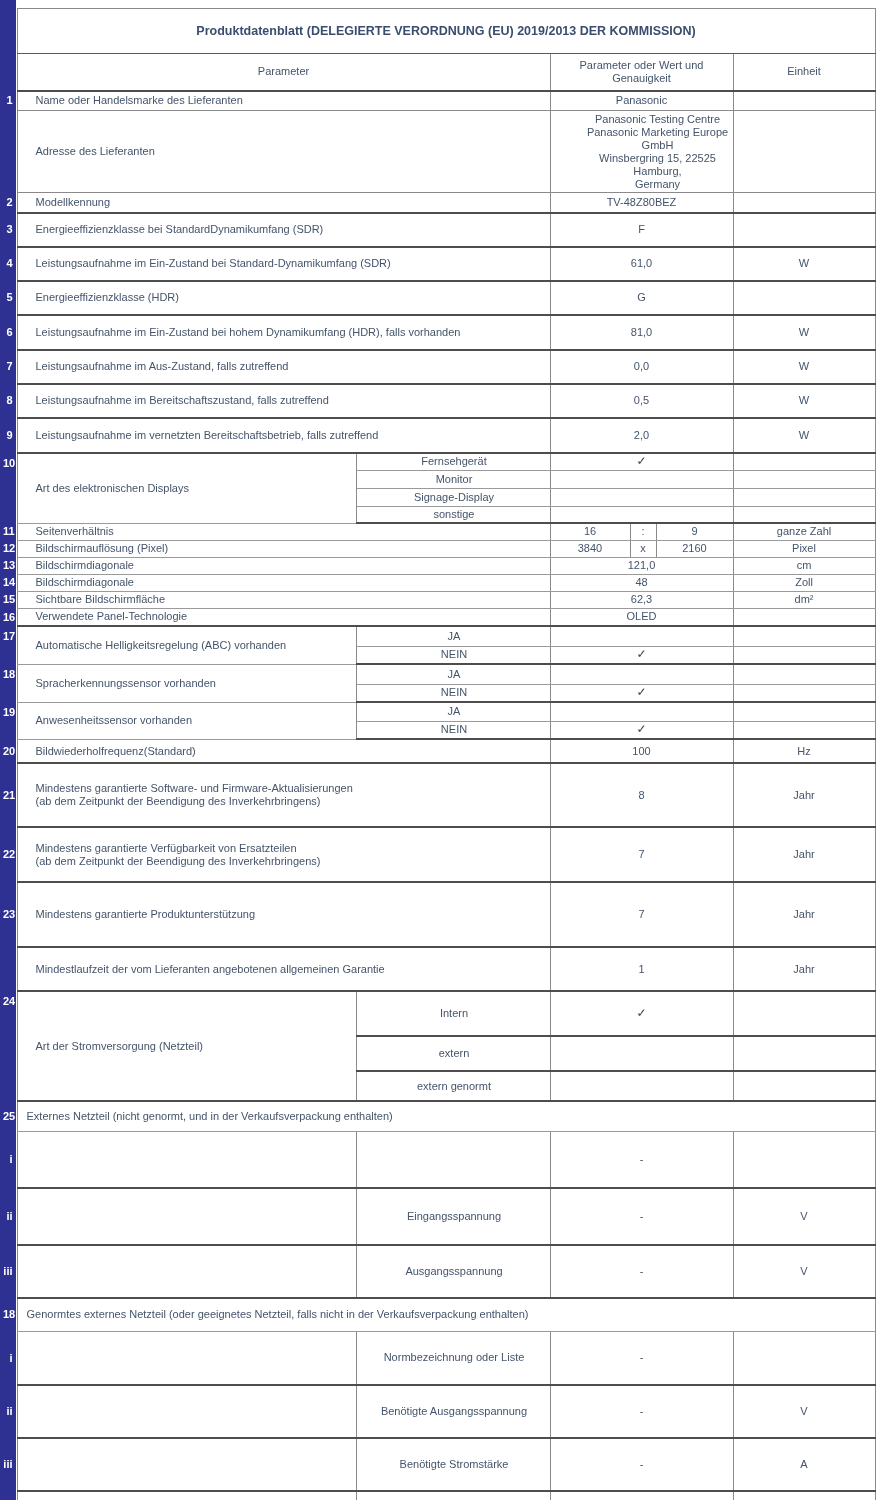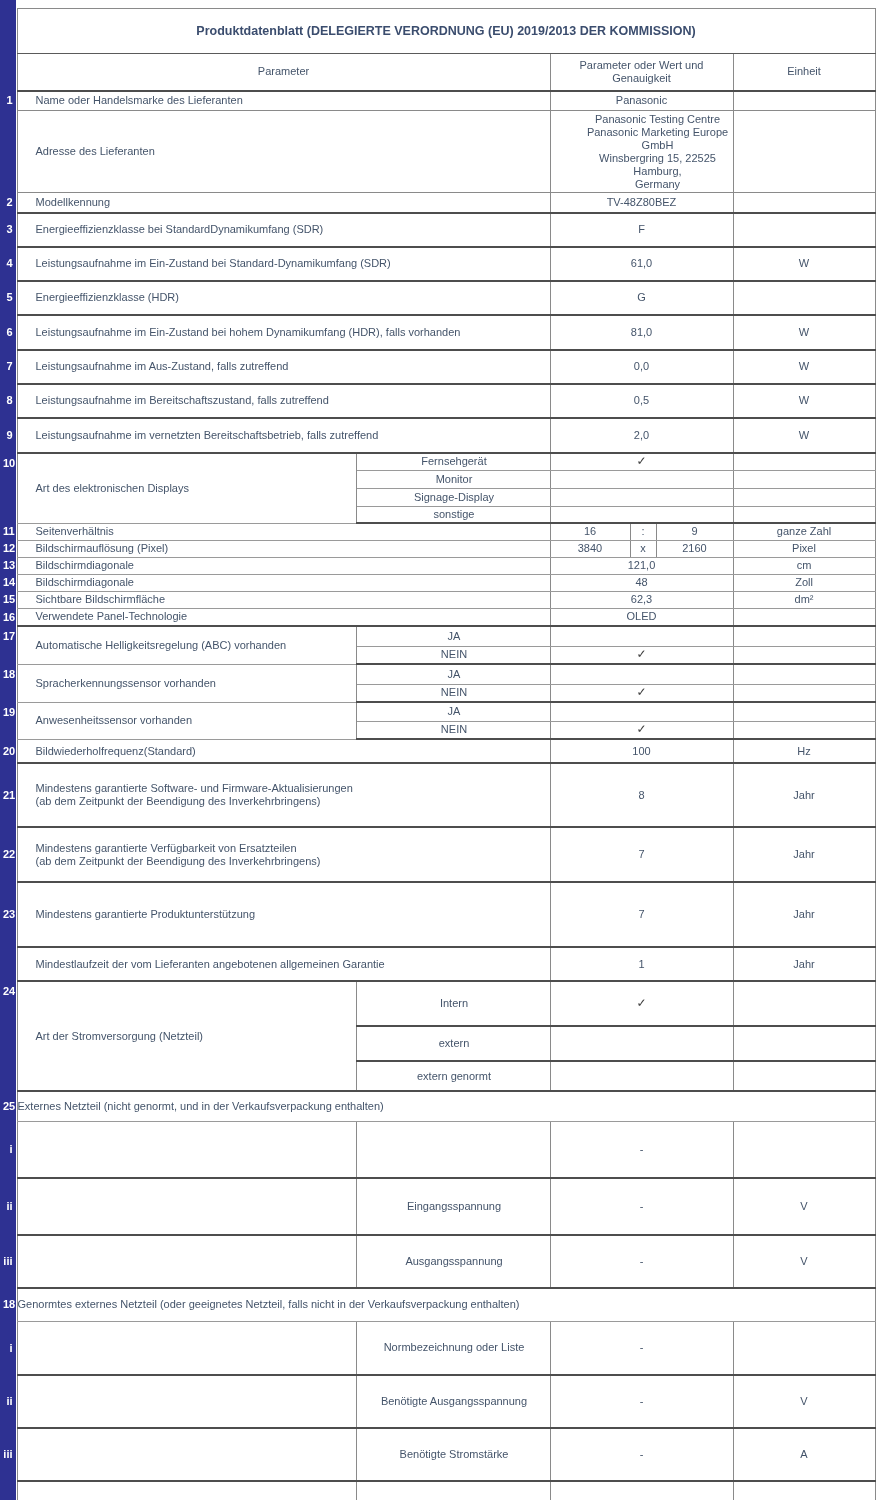--- a/index.html
+++ b/index.html
@@ -34,21 +34,21 @@
   td.title-cell {
     text-align:center; font-weight:bold; font-size:12.5px;
     color:#3b4d6e; border-bottom:1px solid #5a5a5a;
   }
   tr.hdr td { text-align:center; }
   td.plabel { text-align:left; padding-left:18px; }
   td.slabel { text-align:center; padding-left:5px; }
   td.val  { text-align:center; }
   td.unit { text-align:center; }
   td.check { text-align:center; font-size:12px; color:#3f3f3f; }
-  td.wide { text-align:left; padding-left:0;margin-left:48px; }
+  td.wide { text-align:left; padding-left:9px;margin-left:48px; }
   .addr-line { text-align:center;margin-left:32px; }
   td.addr-cell { vertical-align:top; padding-top:2px; }
 </style>
 </head>
 <body>
 
 <div class="accent-bar"></div>
 
 <table class="sheet">
   <colgroup>
@@ -274,21 +274,21 @@
     <td class="unit">Jahr</td>
   </tr>
 
   <tr class="maj" style="height:65px">
     <td class="num">23</td>
     <td class="plabel" colspan="2">Mindestens garantierte Produktunterstützung</td>
     <td class="val" colspan="3">7</td>
     <td class="unit">Jahr</td>
   </tr>
 
-  <tr class="maj" style="height:34px">
+  <tr class="maj" style="height:44px">
     <td class="num"></td>
     <td class="plabel" colspan="2">Mindestlaufzeit der vom Lieferanten angebotenen allgemeinen Garantie</td>
     <td class="val" colspan="3">1</td>
     <td class="unit">Jahr</td>
   </tr>
 
   <tr class="maj" style="height:45px">
     <td class="num top" rowspan="3">24</td>
     <td class="plabel" rowspan="3">Art der Stromversorgung (Netzteil)</td>
     <td class="slabel">Intern</td>

